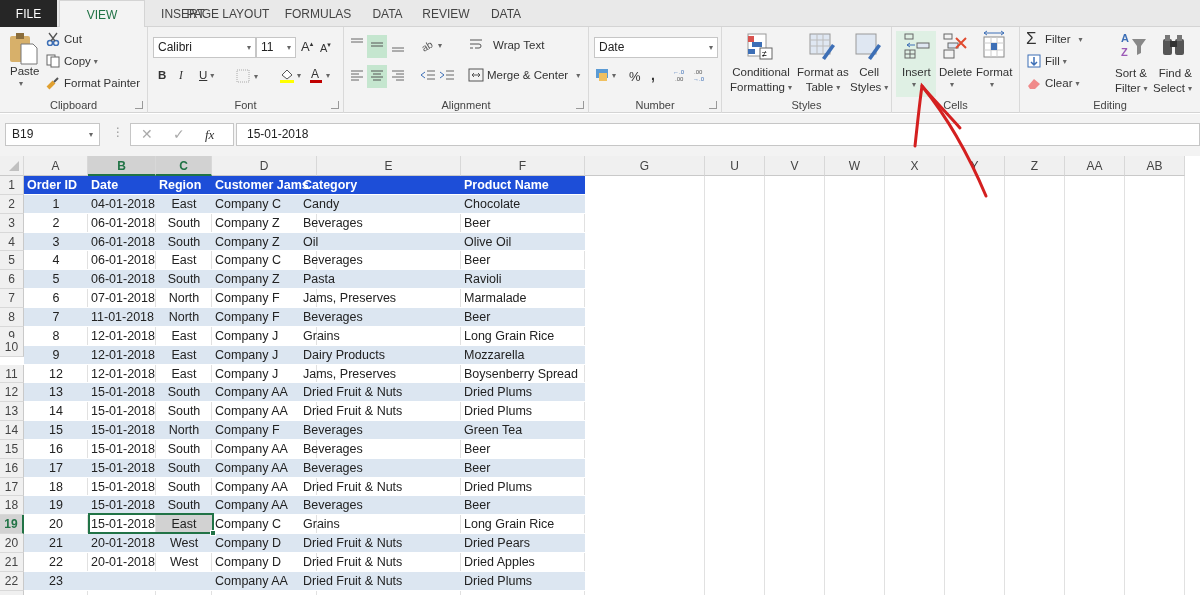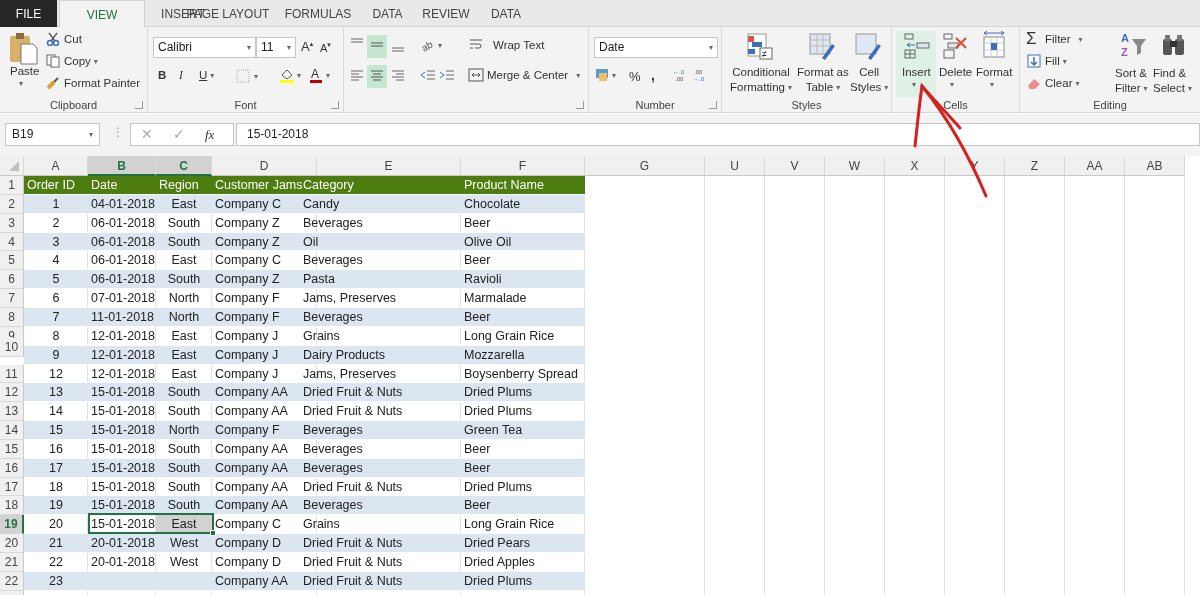--- a/index.html
+++ b/index.html
@@ -24,21 +24,21 @@
 .namebox{position:absolute;left:5px;top:9px;width:95px;height:23px;background:#fff;border:1px solid #c6c6c6;font-size:12px;line-height:21px;padding-left:6px}
 .fxarea{position:absolute;left:130px;top:9px;width:104px;height:23px;background:#fff;border:1px solid #c6c6c6}
 .finput{position:absolute;left:236px;top:9px;width:964px;height:23px;background:#fff;border:1px solid #c6c6c6;font-size:12px;line-height:21px;padding-left:10px}
 
 .colhdr{position:absolute;top:156px;height:20px;background:#f0f0f0;border-bottom:1px solid #c9c9c9;border-right:1px solid #d8d8d8;font-size:12px;line-height:20px;text-align:center;color:#444}
 .colhdr.sel{background:#d2d2d2;color:#217346;font-weight:bold;border-bottom:2px solid #217346}
 .rowhdr{position:absolute;left:0;width:24px;background:#f0f0f0;border-right:1px solid #c9c9c9;border-bottom:1px solid #d8d8d8;font-size:12px;text-align:center;color:#444}
 .rowhdr.sel{background:#d2d2d2;color:#217346;font-weight:bold;border-right:2px solid #217346}
 .row{position:absolute;left:24px;height:19px;width:561px;border-bottom:1px solid #fff}
 .row.band{background:#dce6f1}
-.row.hdr{background:#4d7c0f;color:#fff;font-weight:normal}
+.row.hdr{background:#1d4ed8;color:#fff;font-weight:bold}
 .cell{position:absolute;top:0;height:19px;line-height:19px;font-size:12.5px;white-space:nowrap;overflow:visible;padding:0 3px}
 .c-a{left:0;width:64px;text-align:center}
 .c-b{left:64px;width:68px;padding-left:3px}
 .c-c{left:132px;width:56px;text-align:center}
 .c-d{left:188px;width:105px}
 .c-e{left:276px;width:144px}
 .c-f{left:437px;width:124px}
 .row.hdr .cell{text-align:left}
 .selbox{position:absolute;border:2px solid #217346}
 .gridline{position:absolute;top:176px;bottom:0;width:1px;background:#e1e1e1}
@@ -148,20 +148,21 @@
         </svg></div>
     <div class="ic" style="left:124px;top:10px"><svg width="16" height="16">
           <path d="M2 3h12M2 7h9a2 2 0 010 4H7M2 11h3" fill="none" stroke="#555"></path>
         </svg></div>
     <div class="abs" style="left:149px;top:12px">Wrap Text</div>
     <div class="ic" style="left:124px;top:40px"><svg width="16" height="16">
           <rect x="1" y="2" width="14" height="12" fill="none" stroke="#555"></rect>
           <path d="M4 8h8M10 6l2 2-2 2M6 6L4 8l2 2" fill="none" stroke="#555"></path>
         </svg></div>
     <div class="abs" style="left:143px;top:42px"><span>Merge &amp; Center</span><span class="caret" style="margin-left:8px">▾</span></div>
+    <div class="glabel">Alignment</div>
     <div class="launcher"></div>
   </div>
 
   <div class="grp" style="left:589px;width:133px">
     <div class="box" style="left:5px;top:10px;width:124px"><span>Date</span><span class="caret" style="position:absolute;right:4px;top:0">▾</span></div>
     <div class="ic" style="left:6px;top:40px"><svg width="28" height="16">
           <rect x="1" y="2" width="12" height="9" fill="#5b9bd5"></rect>
           <rect x="4" y="6" width="8" height="8" fill="#f0c060"></rect>
           <text x="17" y="11" font-size="8" fill="#666">▾</text>
         </svg></div>
@@ -251,21 +252,21 @@
           <path d="M12 8h14l-5 7v7l-4 2v-9z" fill="#888"></path>
         </svg></div>
     <div class="abs" style="left:95px;top:39px;text-align:left;line-height:15px"><span>Sort &amp;</span><br><span>Filter</span><span class="caret">▾</span></div>
     <div class="ic" style="left:140px;top:4px"><svg width="28" height="28">
           <rect x="3" y="8" width="9" height="16" rx="2" fill="#555"></rect>
           <rect x="15" y="8" width="9" height="16" rx="2" fill="#555"></rect>
           <rect x="10" y="10" width="7" height="6" fill="#333"></rect>
           <rect x="5" y="4" width="5" height="6" fill="#777"></rect>
           <rect x="17" y="4" width="5" height="6" fill="#777"></rect>
         </svg></div>
-    <div class="abs" style="left:133px;top:39px;text-align:left;line-height:15px"><span>Find &amp;</span><br><span>Select</span><span class="caret">▾</span></div>
+    <div class="abs" style="left:133px;top:39px;text-align:right;line-height:15px"><span>Find &amp;</span><br><span>Select</span><span class="caret">▾</span></div>
     <div class="glabel">Editing</div>
   </div>
 </div>
 
 <div class="fbar">
   <div class="namebox"><span>B19</span><span class="caret" style="position:absolute;right:6px;top:0">▾</span></div>
   <div class="abs" style="left:112px;top:11px;color:#999;font-size:12px">⋮</div>
   <div class="fxarea">
     <span class="abs" style="left:10px;top:2px;color:#aaa;font-size:14px">✕</span>
     <span class="abs" style="left:42px;top:2px;color:#aaa;font-size:14px">✓</span>

